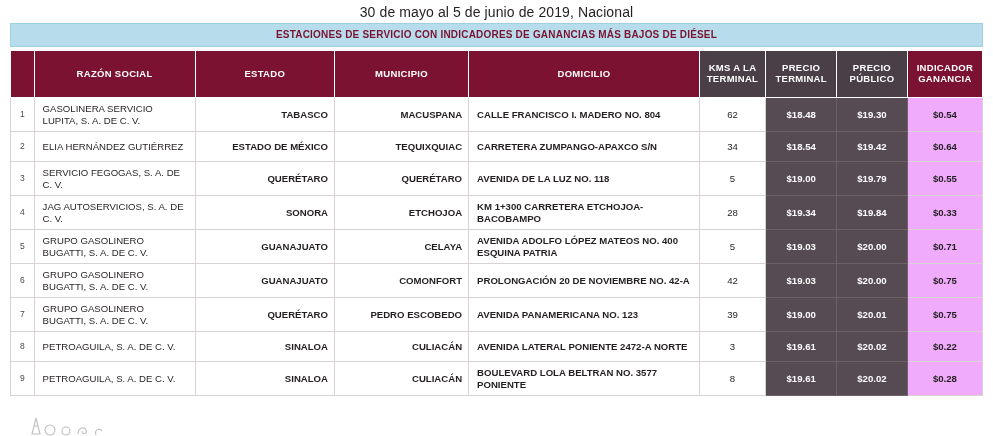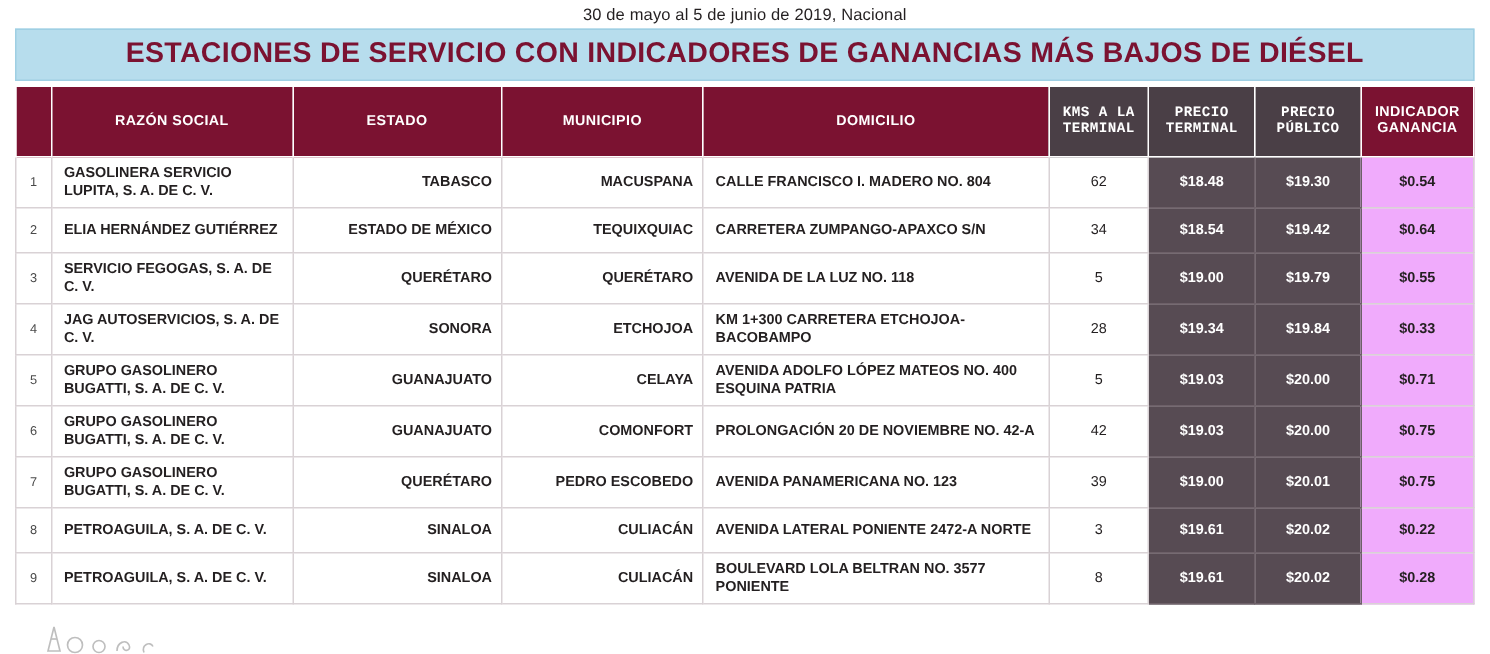--- a/index.html
+++ b/index.html
@@ -14,34 +14,34 @@
     overflow: hidden;
   }
   .page {
     position: relative;
     width: 993px;
     height: 436px;
     background: #ffffff;
   }
   .doc-date {
     text-align: center;
-    font-size: 11px;
+    font-size: 14px;
     color: #231f20;
     padding-top: 4px;
     padding-bottom: 3px;
     letter-spacing: 0.1px;
   }
   .title-bar {
     margin: 0 10px;
     background: #b7dded;
     border: 1px solid #9fcfe3;
     text-align: center;
     color: #7b1231;
     font-weight: bold;
-    font-size: 19px;
+    font-size: 10px;
     letter-spacing: 0.2px;
     padding: 5px 0 6px 0;
   }
   table.data {
     margin: 3px 10px 0 10px;
     border-collapse: collapse;
     width: 973px;
     table-layout: fixed;
   }
   table.data th {
@@ -56,38 +56,37 @@
     line-height: 1.15;
     height: 34px;
     vertical-align: middle;
   }
   table.data th.num-head {
     width: 22px;
     background: #7b1231;
   }
   table.data th.dark {
     background: #4a3f46;
-    font-family: Liberation Mono, monospace;
   }
   table.data td {
     border: 1px solid #d9d2d5;
     font-size: 9.6px;
     color: #231f20;
     padding: 5px 6px;
     vertical-align: middle;
     line-height: 1.2;
   }
   table.data td.idx {
     text-align: center;
     font-size: 8.5px;
     color: #4a4a4a;
     padding: 4px 1px;
   }
   table.data td.razon {
-    font-weight: bold;
+    font-weight: normal;
     font-size: 9.6px;
     padding-left: 8px;
   }
   table.data td.center {
     text-align: right;
     font-weight: bold;
   }
   table.data td.dom {
     text-align: left;
     font-weight: bold;

